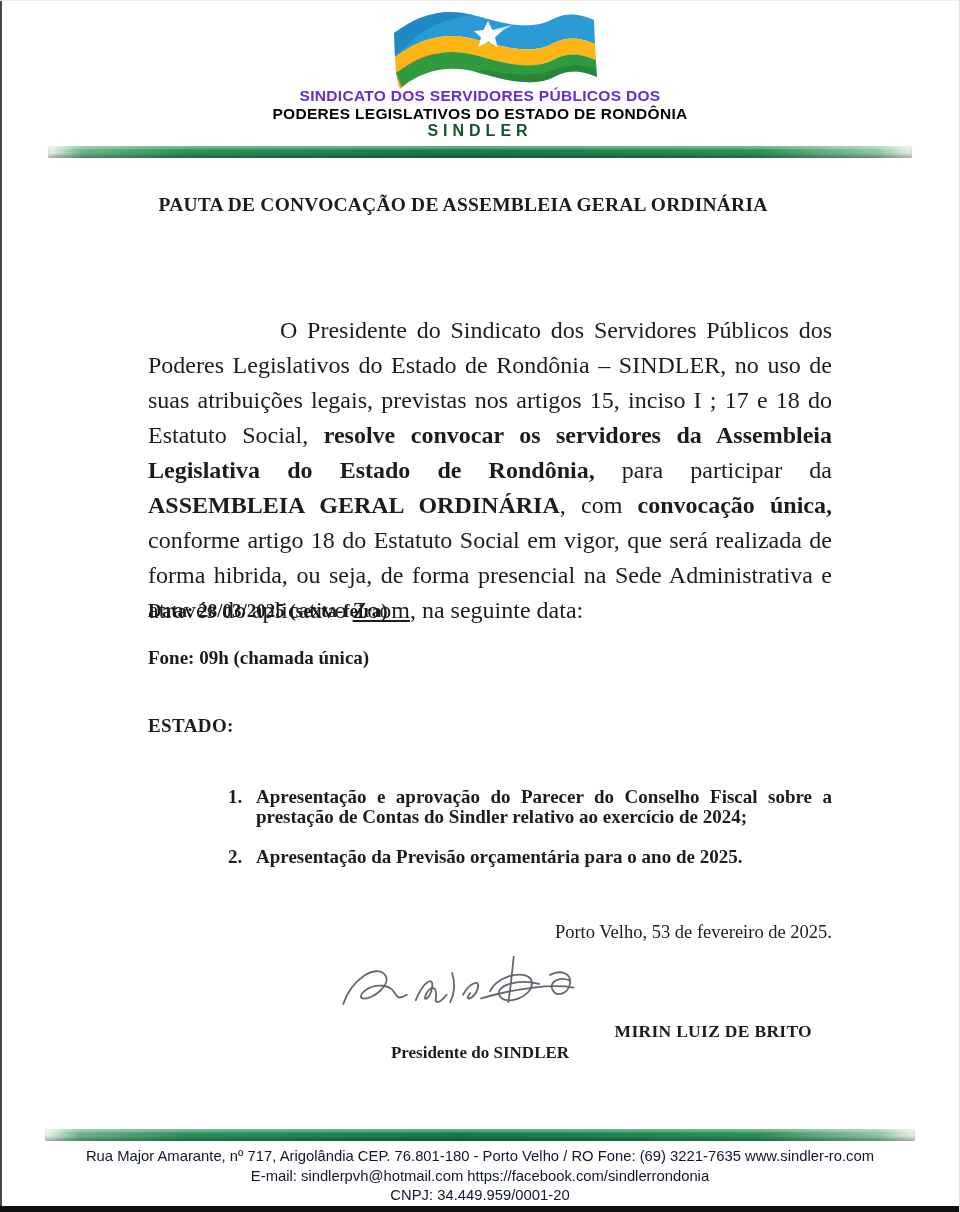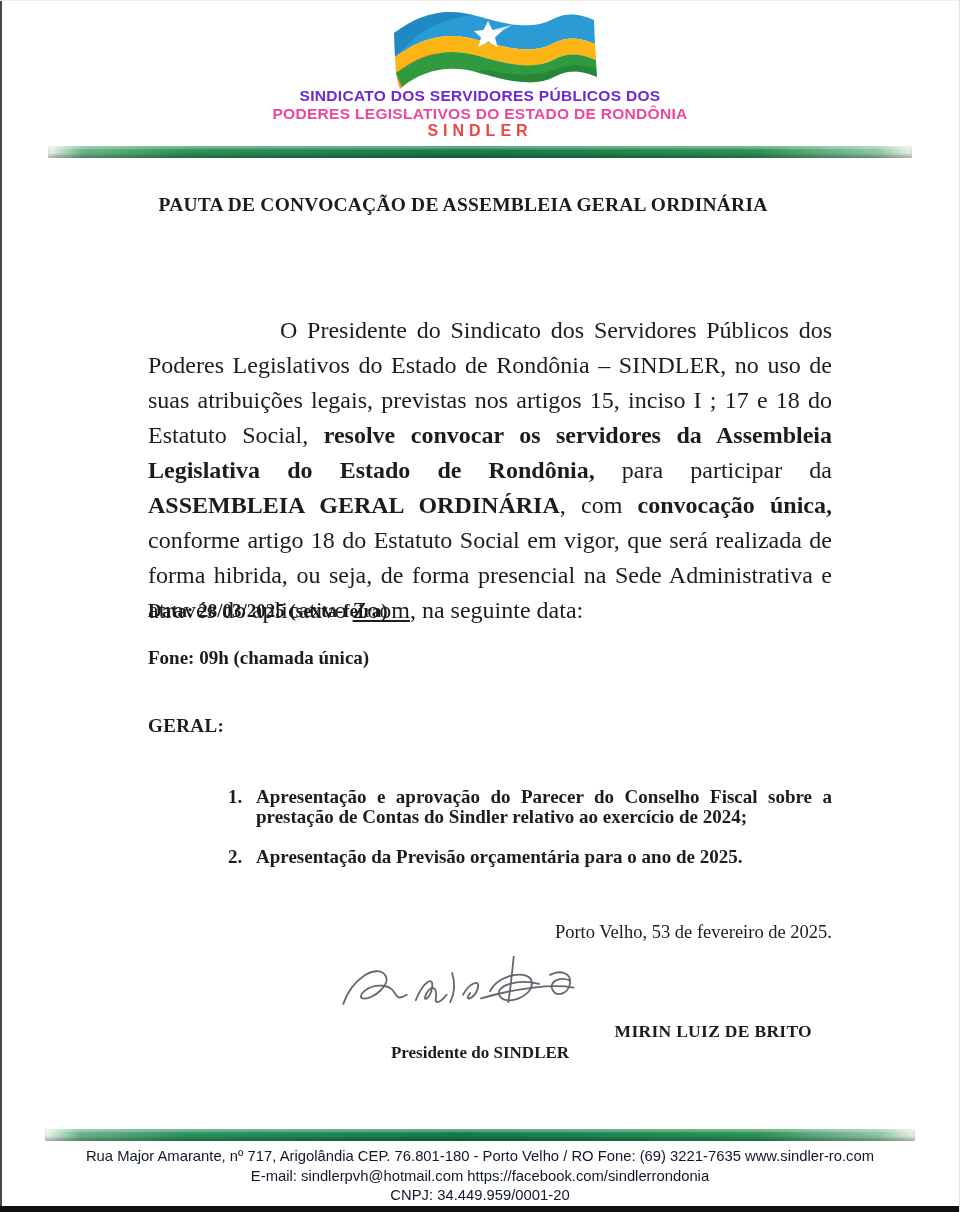--- a/index.html
+++ b/index.html
@@ -17,24 +17,24 @@
   .edge-left{position:absolute;left:0;top:0;width:2px;height:1212px;background:#474747;}
   .edge-bottom{position:absolute;left:0;bottom:0;width:960px;height:6px;background:#101010;}
 
   
   .flag{position:absolute;left:388px;top:6px;width:212px;height:88px;}
   .org-line1{position:absolute;left:0;top:86px;width:960px;text-align:center;
     font-family:"Liberation Sans","DejaVu Sans",sans-serif;font-weight:700;
     font-size:15.5px;letter-spacing:.3px;color:#6d28d9;}
   .org-line2{position:absolute;left:0;top:104px;width:960px;text-align:center;
     font-family:"Liberation Sans","DejaVu Sans",sans-serif;font-weight:700;
-    font-size:15.5px;letter-spacing:.3px;color:#ec4899;}
+    font-size:15.5px;letter-spacing:.3px;color:#000000;}
   .org-acronym{position:absolute;left:0;top:121px;width:960px;text-align:center;
     font-family:"Liberation Sans","DejaVu Sans",sans-serif;font-weight:700;
-    font-size:16px;letter-spacing:5px;color:#ef4444;}
+    font-size:16px;letter-spacing:5px;color:#14532d;}
   .bar{height:12px;border-radius:1px;
     background:linear-gradient(to right,#f0f6f1 0%,#6bb286 4%,#2a9159 16%,#147a46 48%,#2b9056 82%,#8fc5a3 96%,#eaf2ea 100%);
     box-shadow:inset 0 3px 2px rgba(255,255,255,.35), inset 0 -3px 3px rgba(0,0,0,.25);}
   .bar-top{position:absolute;left:48px;top:145px;width:864px;}
   .bar-bottom{position:absolute;left:45px;top:1128px;width:870px;}
 
   
   .doc-title{position:absolute;left:148px;top:193px;width:630px;text-align:center;
     font-weight:700;font-size:19.5px;letter-spacing:.2px;}
   .para{position:absolute;left:148px;top:288px;width:684px;
@@ -92,21 +92,21 @@
   <div class="org-line2">PODERES LEGISLATIVOS DO ESTADO DE RONDÔNIA</div>
   <div class="org-acronym">SINDLER</div>
   <div class="bar bar-top"></div>
 
   <div class="doc-title">PAUTA DE CONVOCAÇÃO DE ASSEMBLEIA GERAL ORDINÁRIA</div>
 
   <p class="para"><span>O Presidente do Sindicato dos Servidores Públicos dos Poderes Legislativos do Estado de Rondônia – SINDLER, no uso de suas atribuições legais, previstas nos artigos 15, inciso I ; 17 e 18 do Estatuto Social, </span><span class="seg-bold">resolve convocar os servidores da Assembleia Legislativa do Estado de Rondônia,</span><span> para participar da </span><span class="seg-bold">ASSEMBLEIA GERAL ORDINÁRIA</span><span>, com </span><span class="seg-bold">convocação única,</span><span> conforme artigo 18 do Estatuto Social em vigor, que será realizada de forma hibrida, ou seja, de forma presencial na Sede Administrativa e através do aplicativo </span><span class="seg-underline">Zoom</span><span>, na seguinte data:</span></p>
 
   <div class="meta meta-data">Data: 28/03/2025 (sexta-feira)</div>
   <div class="meta meta-hora">Fone: 09h (chamada única)</div>
-  <div class="meta meta-pauta">GERAL:</div>
+  <div class="meta meta-pauta">ESTADO:</div>
 
   <ol class="agenda">
       <li>Apresentação e aprovação do Parecer do Conselho Fiscal sobre a prestação de Contas do Sindler relativo ao exercício de 2024;</li>
       <li>Apresentação da Previsão orçamentária para o ano de 2025.</li>
     </ol>
 
   <div class="place-date">Porto Velho, 53 de fevereiro de 2025.</div>
 
   <svg class="signature" viewBox="0 0 300 100" aria-hidden="true">
     <g fill="none" stroke="#4b4b57" stroke-width="2" stroke-linecap="round" stroke-linejoin="round" opacity="0.85">

